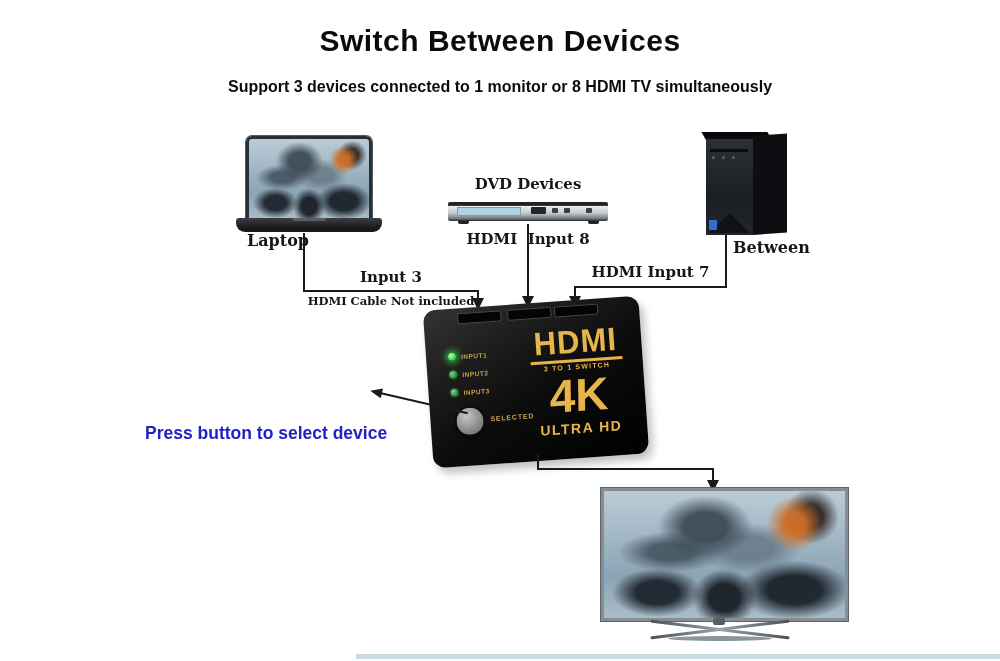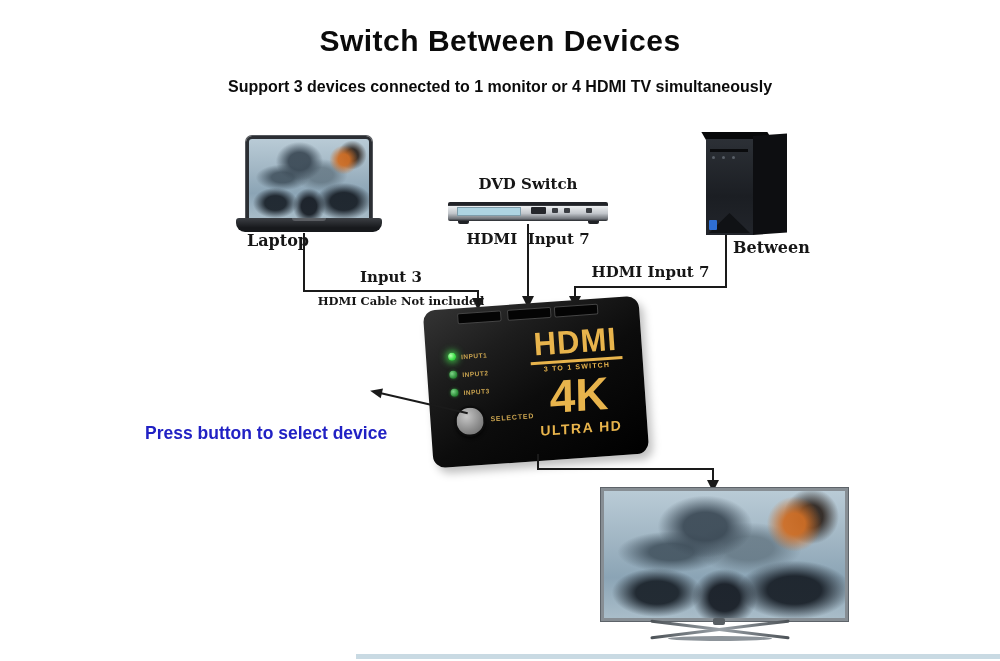--- a/index.html
+++ b/index.html
@@ -15,21 +15,21 @@
   }
   .subtitle{
     left:0;top:78px;width:1000px;text-align:center;
     font-size:16px;font-weight:bold;color:#0b0b0b;
   }
   
   .dlabel{
     font-family:"DejaVu Serif","Liberation Serif",serif;
     font-weight:bold;color:#161616;font-size:15px;white-space:nowrap;
   }
-  .dlabel.small{font-size:11.5px;margin-left:10px;}
+  .dlabel.small{font-size:11.5px;}
   
   .line{background:#1a1a1a;}
   .arr-down{width:0;height:0;border-left:6px solid transparent;
     border-right:6px solid transparent;border-top:12px solid #1a1a1a;}
   .arr-left{width:0;height:0;border-top:5px solid transparent;
     border-bottom:5px solid transparent;border-right:12px solid #1a1a1a;}
   
   .scene{
     background:
       radial-gradient(circle at 79% 26%, rgba(206,110,38,.95) 0 5%, rgba(206,110,38,0) 13%),
@@ -126,28 +126,28 @@
   .tv-leg{width:140px;height:3px;background:linear-gradient(90deg,#4c5257,#9aa1a7,#4c5257);
     border-radius:2px;top:628px;}
   .tv-base{left:668px;top:636px;width:104px;height:5px;background:#8d949a;border-radius:50%;}
   
   .bottom-bar{left:356px;top:654px;width:644px;height:5px;background:#c9dae3;}
 </style>
 </head>
 <body>
 
 <div class="abs title">Switch Between Devices</div>
-<div class="abs subtitle">Support 3 devices connected to 1 monitor or 4 HDMI TV simultaneously</div>
+<div class="abs subtitle">Support 3 devices connected to 1 monitor or 8 HDMI TV simultaneously</div>
 
 <div class="abs laptop-screen scene"></div>
 <div class="abs laptop-base"></div>
 <div class="abs laptop-notch"></div>
 <div class="abs dlabel" style="left:247px;top:231px;font-size:16px;">Laptop</div>
 
-<div class="abs dlabel" style="left:448px;top:175px;width:160px;text-align:center;">DVD Switch</div>
+<div class="abs dlabel" style="left:448px;top:175px;width:160px;text-align:center;">DVD Devices</div>
 <div class="abs dvd-body"></div>
 <div class="abs dvd-tray"></div>
 <div class="abs dvd-display"></div>
 <div class="abs dvd-btn" style="left:552px;"></div>
 <div class="abs dvd-btn" style="left:564px;"></div>
 <div class="abs dvd-btn" style="left:586px;"></div>
 <div class="abs dvd-foot" style="left:458px;"></div>
 <div class="abs dvd-foot" style="left:588px;"></div>
 
 <div class="abs tower-top"></div>
@@ -164,21 +164,21 @@
 <div class="abs line" style="left:303px;top:233px;width:2px;height:59px;"></div>
 <div class="abs line" style="left:303px;top:290px;width:176px;height:2px;"></div>
 <div class="abs line" style="left:477px;top:292px;width:2px;height:7px;"></div>
 <div class="abs arr-down" style="left:472px;top:298px;"></div>
 <div class="abs dlabel" style="left:303px;top:268px;width:176px;text-align:center;">Input 3</div>
 <div class="abs dlabel small" style="left:303px;top:294px;width:176px;text-align:center;">HDMI Cable Not included</div>
 
 <div class="abs line" style="left:527px;top:224px;width:2px;height:73px;"></div>
 <div class="abs arr-down" style="left:522px;top:296px;"></div>
 <div class="abs dlabel" style="left:448px;top:230px;width:160px;text-align:center;">
-  <span>HDMI</span>&nbsp;&nbsp;<span>Input 7</span>
+  <span>HDMI</span>&nbsp;&nbsp;<span>Input 8</span>
 </div>
 
 <div class="abs line" style="left:725px;top:235px;width:2px;height:53px;"></div>
 <div class="abs line" style="left:574px;top:286px;width:153px;height:2px;"></div>
 <div class="abs line" style="left:574px;top:288px;width:2px;height:9px;"></div>
 <div class="abs arr-down" style="left:569px;top:296px;"></div>
 <div class="abs dlabel" style="left:574px;top:263px;width:153px;text-align:center;">HDMI Input 7</div>
 
 <div class="abs switch-box">
   <div class="port" style="left:34px;"></div>

